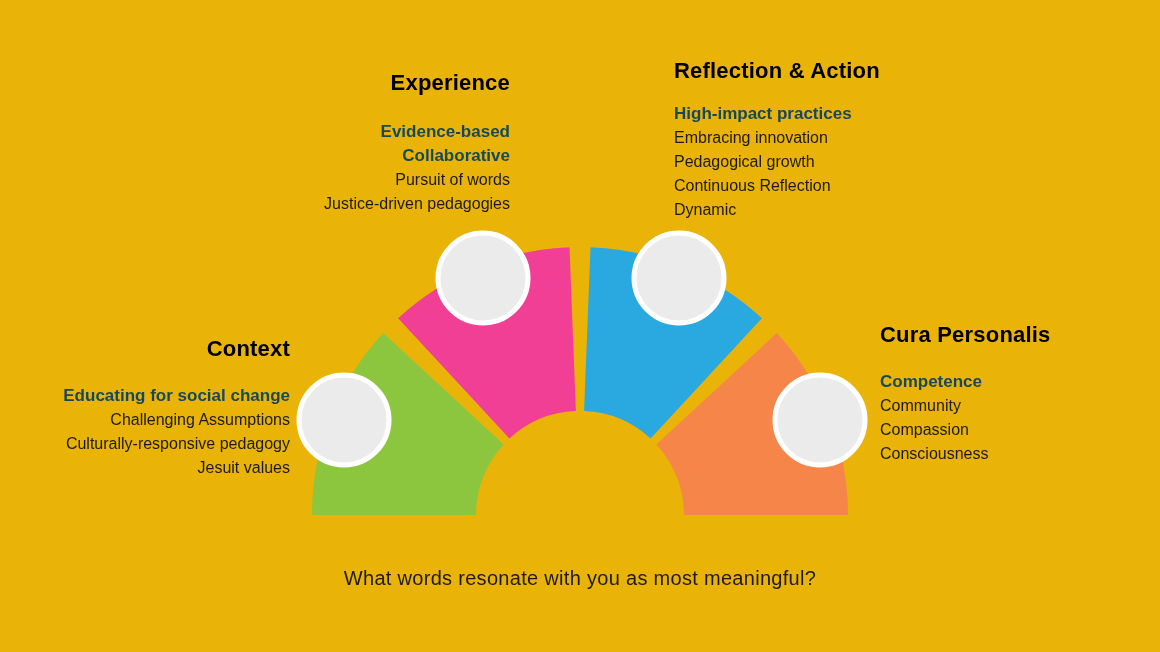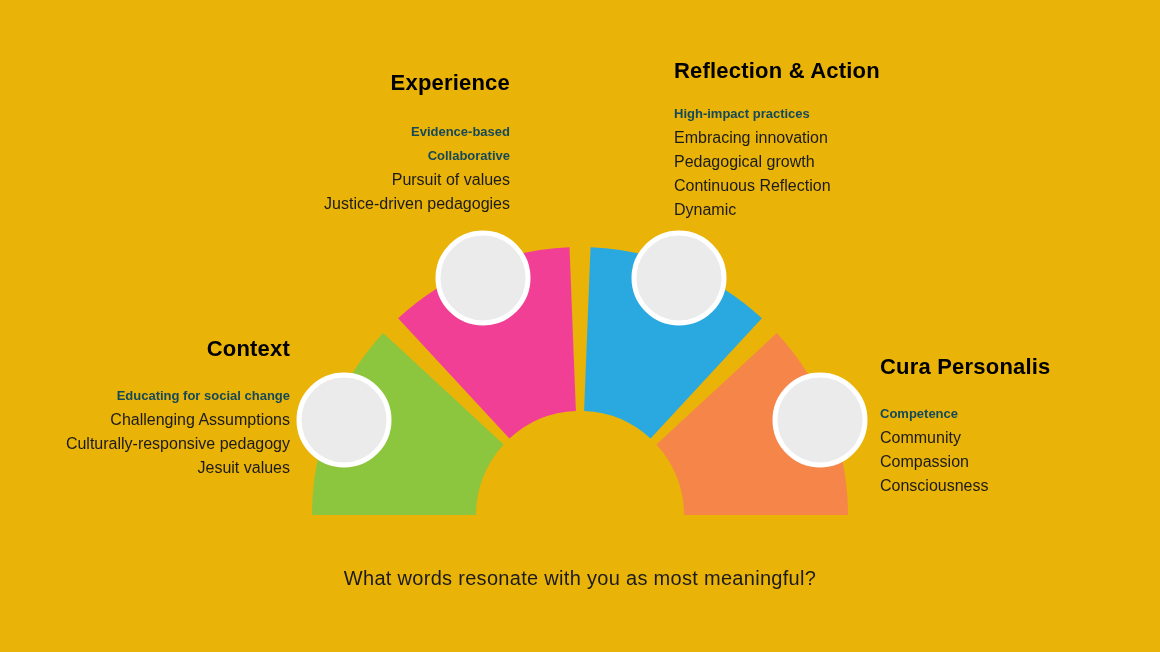--- a/index.html
+++ b/index.html
@@ -30,41 +30,41 @@
   }
   .block h2 {
     font-size: 22px;
     font-weight: 700;
     margin: 0 0 20px 0;
     color: var(--heading-text, #000);
     letter-spacing: 0.2px;
   }
   .em {
     font-weight: 700;
-    font-size: 13px;
+    font-size: 17px;
     line-height: 24px;
     color: var(--emphasis-text, #15495a);
   }
   .ln {
     font-weight: 400;
     font-size: 16px;
     line-height: 24px;
     color: var(--body-text, #1c1c1c);
   }
   .align-right { text-align: right; }
   .align-left  { text-align: left; }
 
   .block-experience { top: 70px;  right: 650px; }
   .block-experience h2 { margin-bottom: 24px; }
   .block-reflection { top: 58px;  left: 650px; margin-left: 24px; }
   .block-reflection h2 { margin-bottom: 18px; }
   .block-context    { top: 336px; right: 870px; }
   .block-context h2 { margin-bottom: 22px; }
   .block-cura       { top: 322px; left: 880px; }
-  .block-cura h2 { margin-bottom: 22px; margin-top: 32px; }
+  .block-cura h2 { margin-bottom: 22px; }
 
   .question {
     position: absolute;
     top: 567px;
     left: 0;
     width: 100%;
     text-align: center;
     font-size: 20px;
     letter-spacing: 0.3px;
     color: var(--body-text, #1b1b1b);
@@ -84,21 +84,21 @@
     <circle cx="344" cy="420" r="45" stroke="#ffffff" stroke-width="5" fill="#EBEBEB"></circle>
     <circle cx="483" cy="278" r="45" stroke="#ffffff" stroke-width="5" fill="#EBEBEB"></circle>
     <circle cx="679" cy="278" r="45" stroke="#ffffff" stroke-width="5" fill="#EBEBEB"></circle>
     <circle cx="820" cy="420" r="45" stroke="#ffffff" stroke-width="5" fill="#EBEBEB"></circle>
   </svg>
 
   <div class="block block-experience align-right">
     <h2>Experience</h2>
     <div class="em">Evidence-based</div>
     <div class="em">Collaborative</div>
-    <div class="ln">Pursuit of values</div>
+    <div class="ln">Pursuit of words</div>
     <div class="ln">Justice-driven pedagogies</div>
   </div>
 
   <div class="block block-reflection align-left">
     <h2>Reflection &amp; Action</h2>
     <div class="em">High-impact practices</div>
     <div class="ln">Embracing innovation</div>
     <div class="ln">Pedagogical growth</div>
     <div class="ln">Continuous Reflection</div>
     <div class="ln">Dynamic</div>

